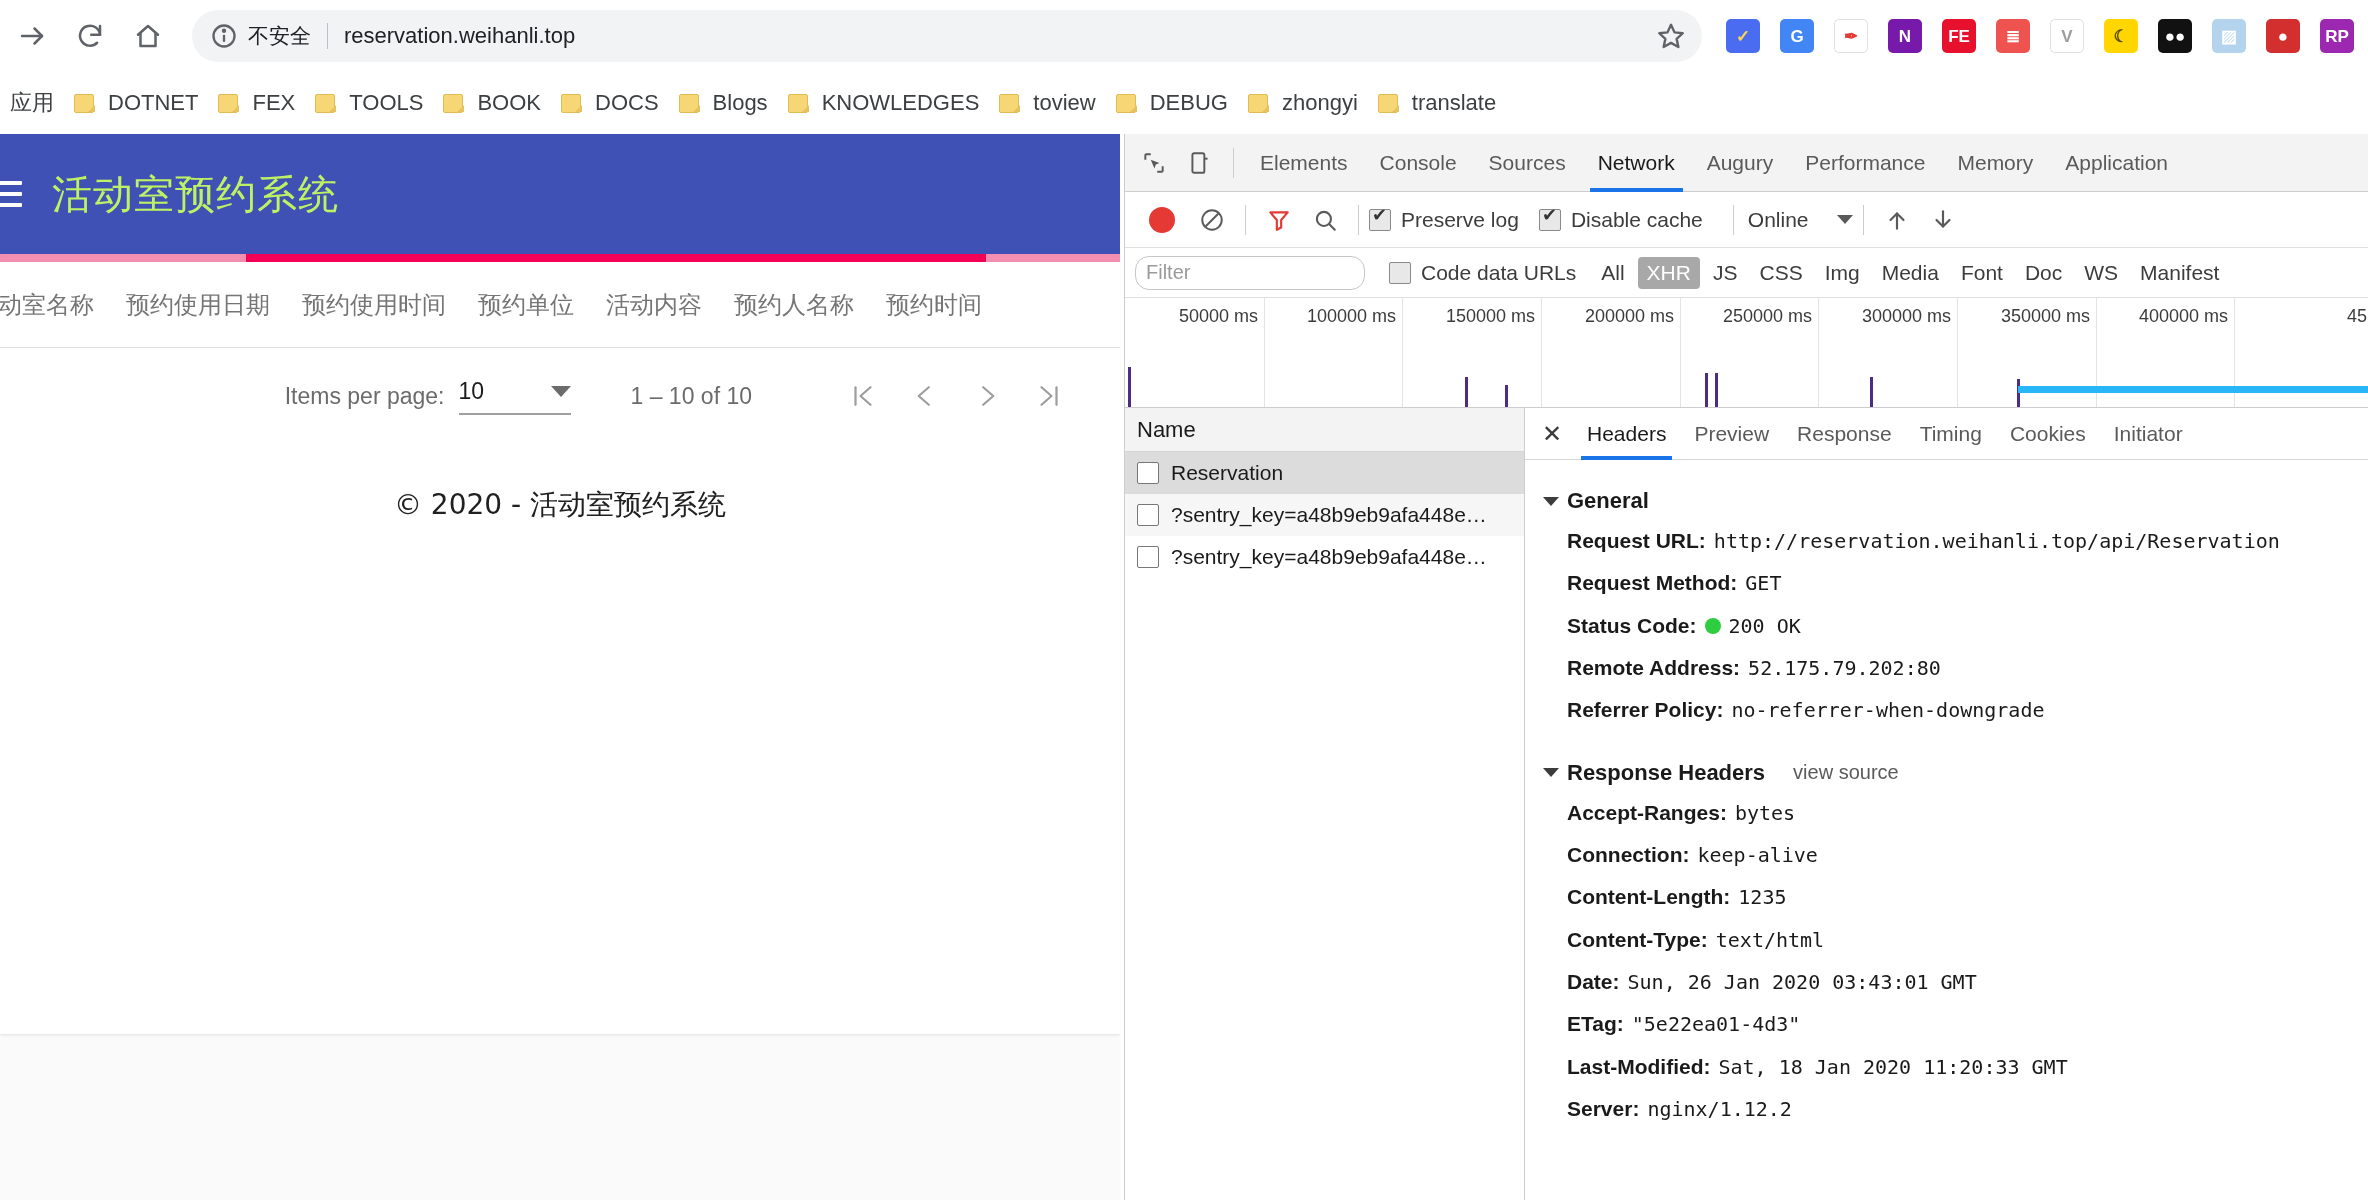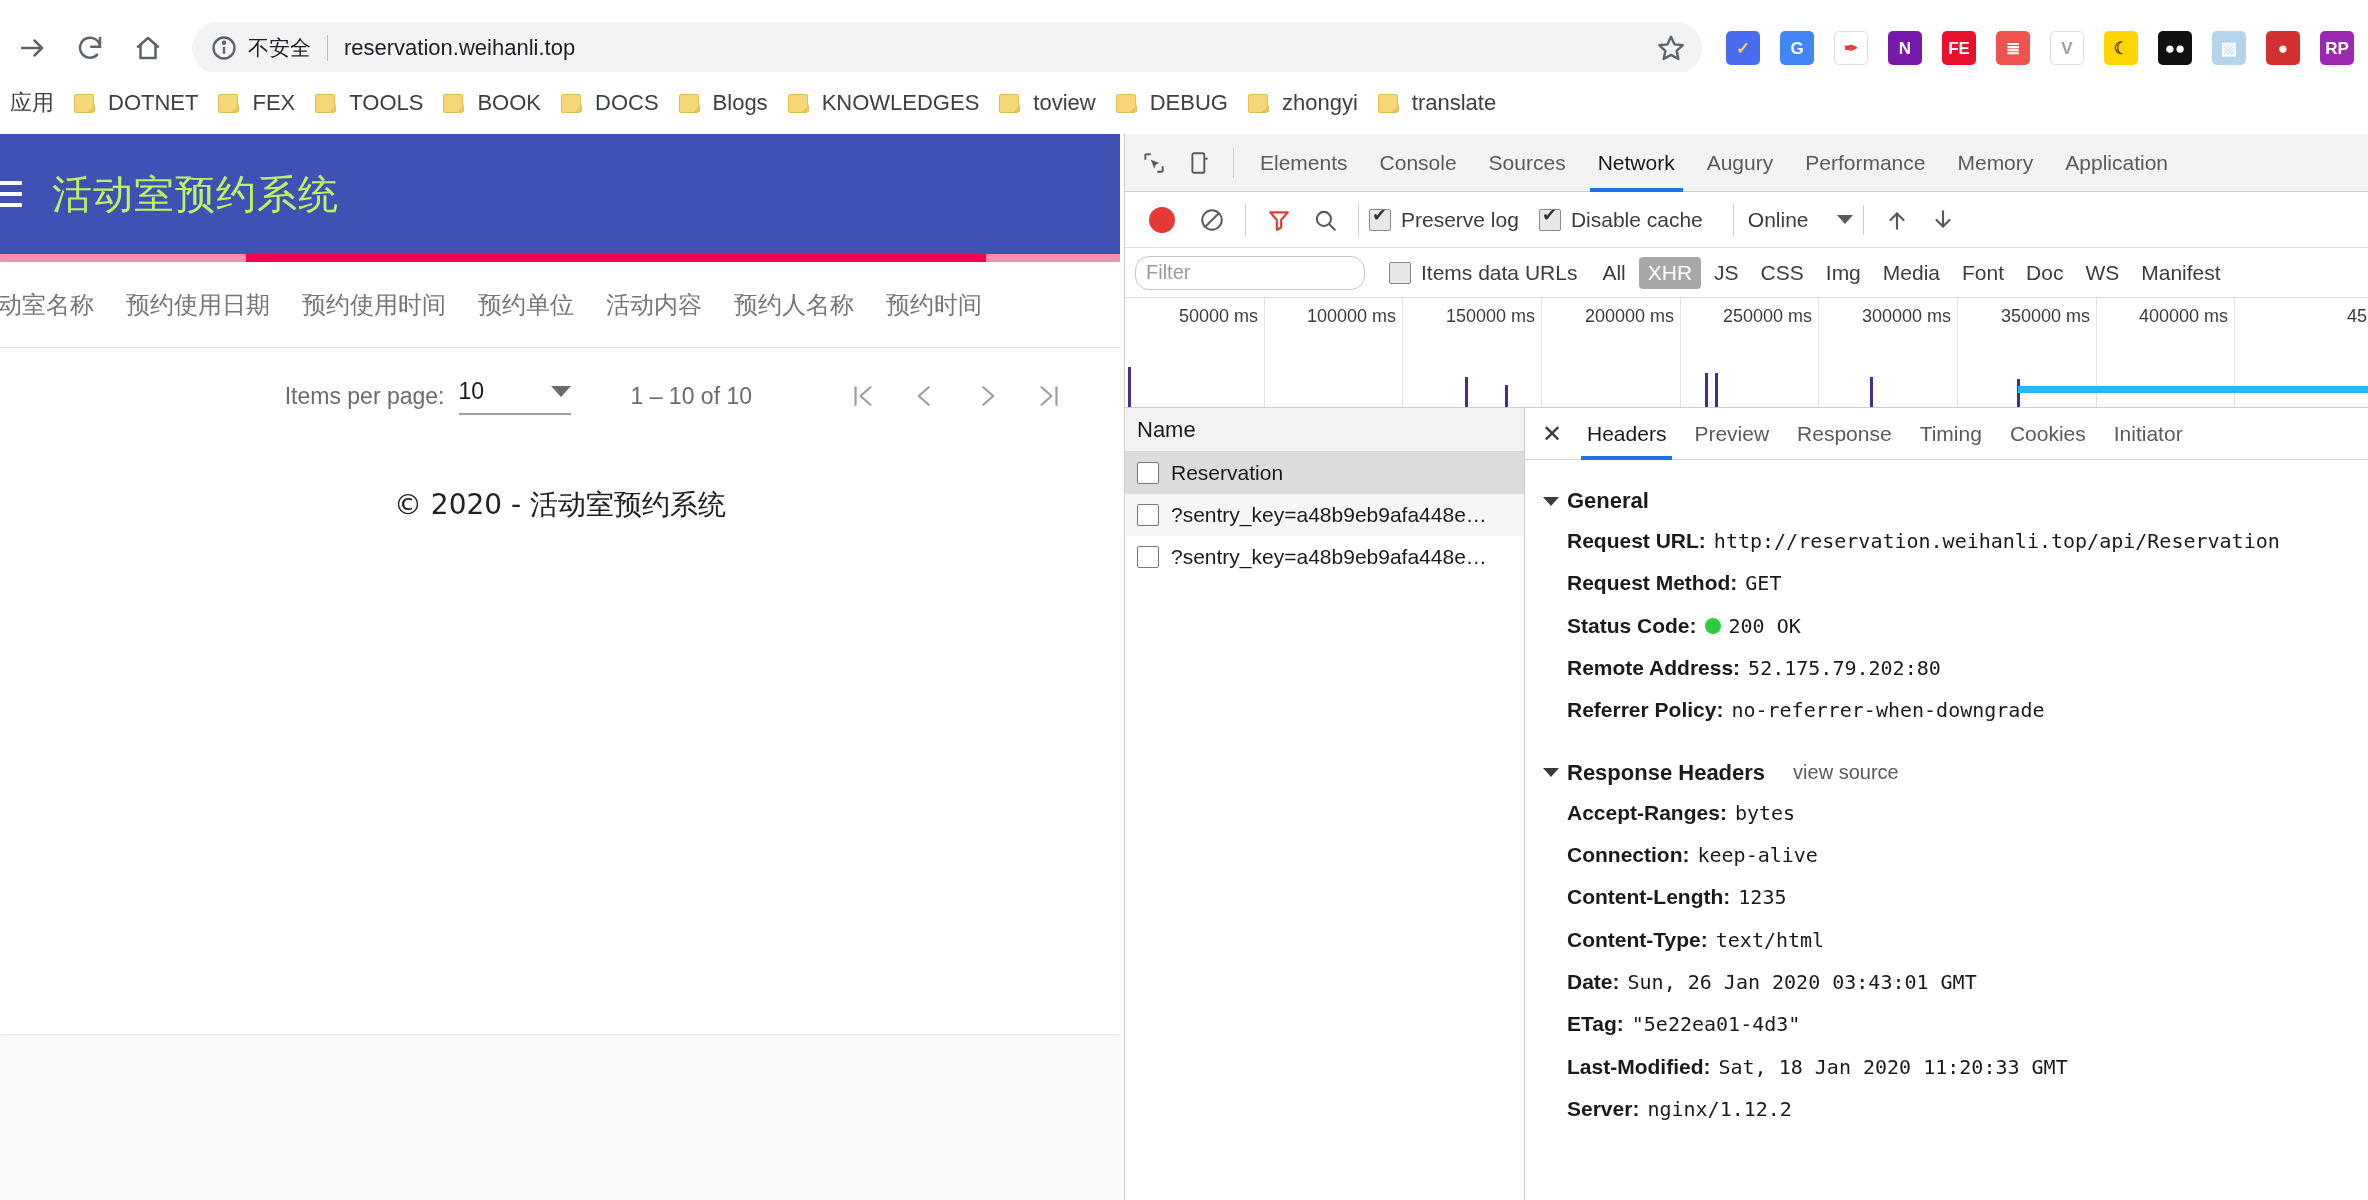--- a/index.html
+++ b/index.html
@@ -11,21 +11,21 @@
     background: #ffffff;
   }
 
   
   #browser-chrome {
     position: absolute; left: 0; top: 0; width: 2368px; height: 134px;
     background: #ffffff;
   }
   #toolbar-row {
     position: absolute; left: 0; top: 0; width: 2368px; height: 72px;
-    display: flex; align-items: center; margin-top: 12px;
+    display: flex; align-items: center;
   }
   .nav-btn {
     width: 52px; height: 52px; margin-left: 6px;
     display: flex; align-items: center; justify-content: center;
     color: #5f6368; flex: 0 0 auto; cursor: pointer;
   }
   .nav-btn svg { display: block; }
   #omnibox {
     flex: 1 1 auto; height: 52px; margin: 0 14px 0 18px;
     background: #f1f3f4; border-radius: 26px;
@@ -624,21 +624,21 @@
           <line x1="12" y1="4" x2="12" y2="18"></line>
           <polyline points="6,12 12,18 18,12"></polyline>
         </svg>
     </div>
   </div>
 
   <div id="dt-filterbar">
     <input id="filter-input" type="text" placeholder="Filter" style="">
     <div id="hide-data-wrap">
       <span class="cb"></span>
-      <span class="cb-label">Items data URLs</span>
+      <span class="cb-label">Code data URLs</span>
     </div>
     <div id="type-btns" style="display:flex;align-items:center;">
         <div class="type-btn">All</div>
         <div class="type-btn active">XHR</div>
         <div class="type-btn">JS</div>
         <div class="type-btn">CSS</div>
         <div class="type-btn">Img</div>
         <div class="type-btn">Media</div>
         <div class="type-btn">Font</div>
         <div class="type-btn">Doc</div>

